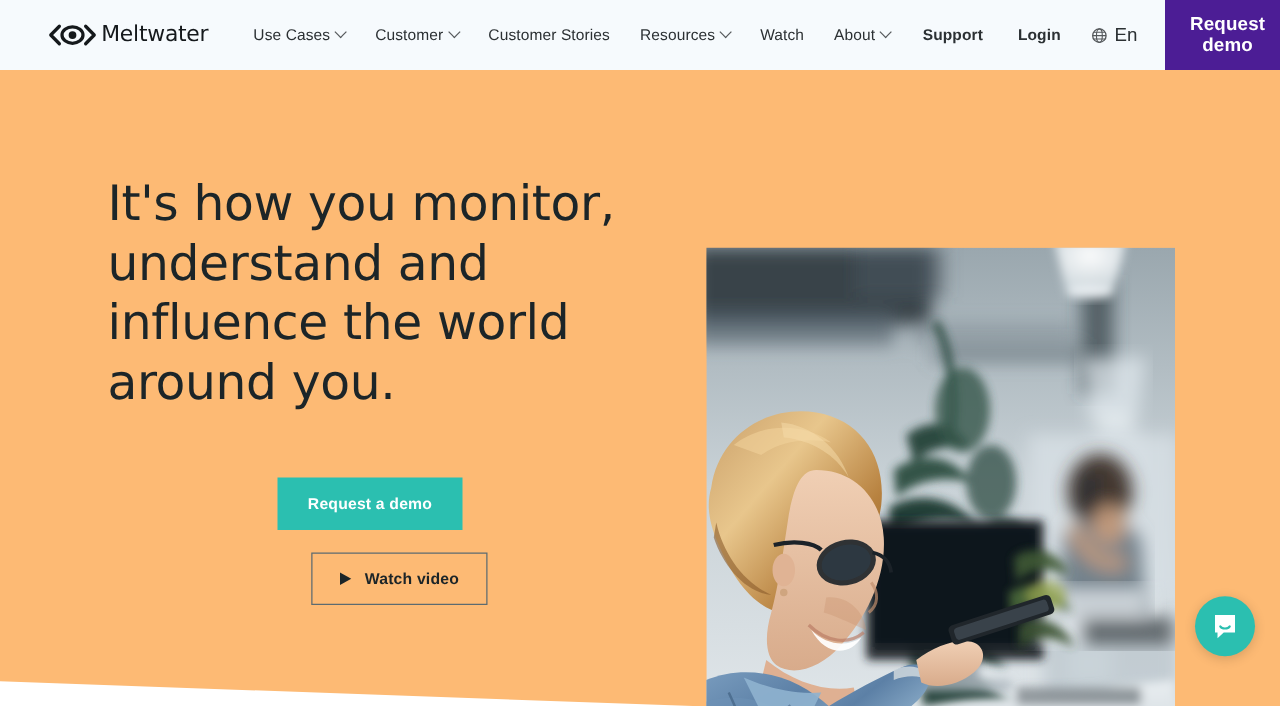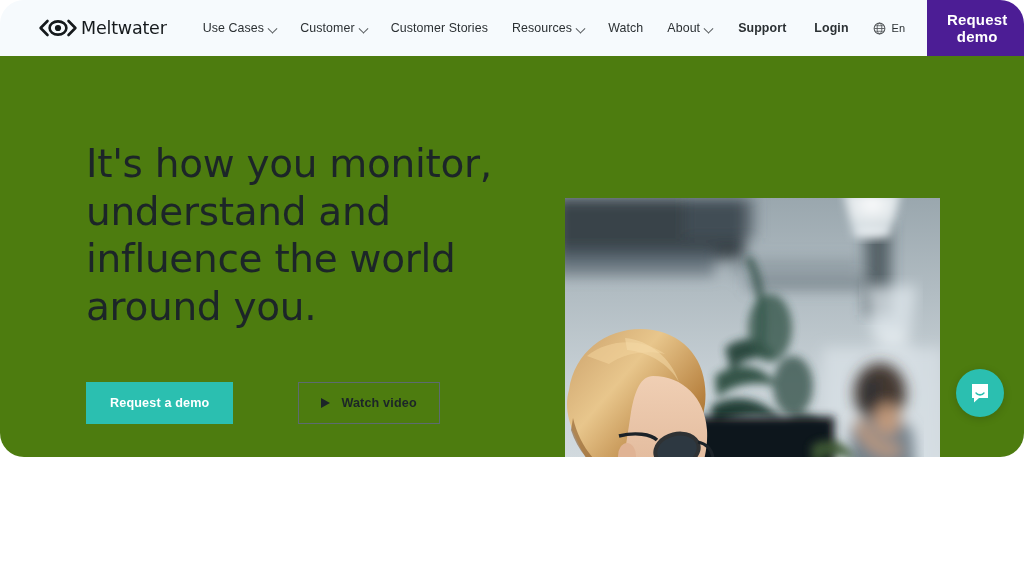--- a/index.html
+++ b/index.html
@@ -5,21 +5,21 @@
 <style>
   * { box-sizing: border-box; margin: 0; padding: 0; }
   html, body {
     width: 1024px; height: 565px;
     overflow: hidden;
     background: #ffffff;
     font-family: "Liberation Sans", sans-serif;
     -webkit-font-smoothing: antialiased;
   }
 
-  #page { position: relative; width: 1024px; height: 457px; overflow: hidden; background: #ffffff; border-radius: 24px; }
+  #page { position: relative; width: 1024px; height: 565px; overflow: hidden; background: #ffffff; }
 
   
   .header {
     position: absolute; top: 0; left: 0;
     width: 1024px; height: 56px;
     background: #f6fafd;
     display: flex; align-items: center;
     z-index: 40;
   }
   .logo-wrap {
@@ -30,21 +30,21 @@
   }
   .logo-mark { display: block; }
   .logo-text {
     font-size: 17.5px; letter-spacing: -0.2px;
     color: #15191c; font-weight: 400;
     font-family: "DejaVu Sans", sans-serif;
   }
 
   .nav-main { display: flex; align-items: center; margin-left: 24px; gap: 0px; }
   .nav-item {
-    display: flex; align-items: flex-end; gap: 4px;
+    display: flex; align-items: center; gap: 4px;
     font-size: 12.4px; color: #2b3033;
     padding: 6px 12px; cursor: pointer;
     white-space: nowrap;
     letter-spacing: 0.1px;
   }
   .caret {
     display: inline-block;
     width: 7px; height: 7px;
     border-right: 1.2px solid #55595c;
     border-bottom: 1.2px solid #55595c;
@@ -52,56 +52,56 @@
     margin-left: 1px;
   }
 
   .nav-right {
     margin-left: auto; display: flex; align-items: center;
     margin-right: 42px; gap: 0px;
   }
   .nav-right .nav-item { font-size: 12.4px; padding: 6px 14px; font-weight: bold; }
   .lang {
     display: flex; align-items: center; gap: 6px;
-    padding: 6px 10px; cursor: pointer; font-size: 11px; color: #2b3033;
+    padding: 6px 10px; cursor: pointer; font-size: 15px; color: #2b3033;
   }
   .globe { width: 13px; height: 13px; display: block; }
   .btn-demo {
     background: #4c1d95; color: #ffffff;
     font-size: 15px; font-weight: 700;
     padding: 11px 20px; border: none; cursor: pointer;
     margin-left: 12px; letter-spacing: 0.15px;
     font-family: "Liberation Sans", sans-serif;
   }
 
   
   .hero {
     position: absolute; top: 56px; left: 0;
     width: 1024px; height: 509px;
-    background: #4d7c0f;
+    background: #fdba74;
     overflow: hidden;
   }
   
   .wedge {
     position: absolute; left: 0; bottom: 0;
     width: 1024px; height: 40px;
     z-index: 2; pointer-events: none;
   }
 
   .hero-copy {
     position: absolute; left: 86px; top: 84px;
     width: 420px; z-index: 5;
   }
   .headline {
     font-size: 39px; line-height: 47.5px;
     color: #1c2528; font-weight: 400;
     letter-spacing: -0.3px;
     font-family: "DejaVu Sans", sans-serif;
   }
-  .cta-row { display: flex; align-items: center; gap: 18px; margin-top: 52px; }
+  .cta-row { display: flex; align-items: center; gap: 18px; margin-top: 52px; flex-direction: column; }
   .btn-primary {
     background: #2bbfb0; color: #ffffff;
     font-size: 12.6px; font-weight: 700;
     padding: 14px 24px; border: none; cursor: pointer;
     letter-spacing: 0.15px;
     font-family: "Liberation Sans", sans-serif;
   }
   .btn-outline {
     background: transparent; color: #1c2528;
     font-size: 12.6px; font-weight: 700;

